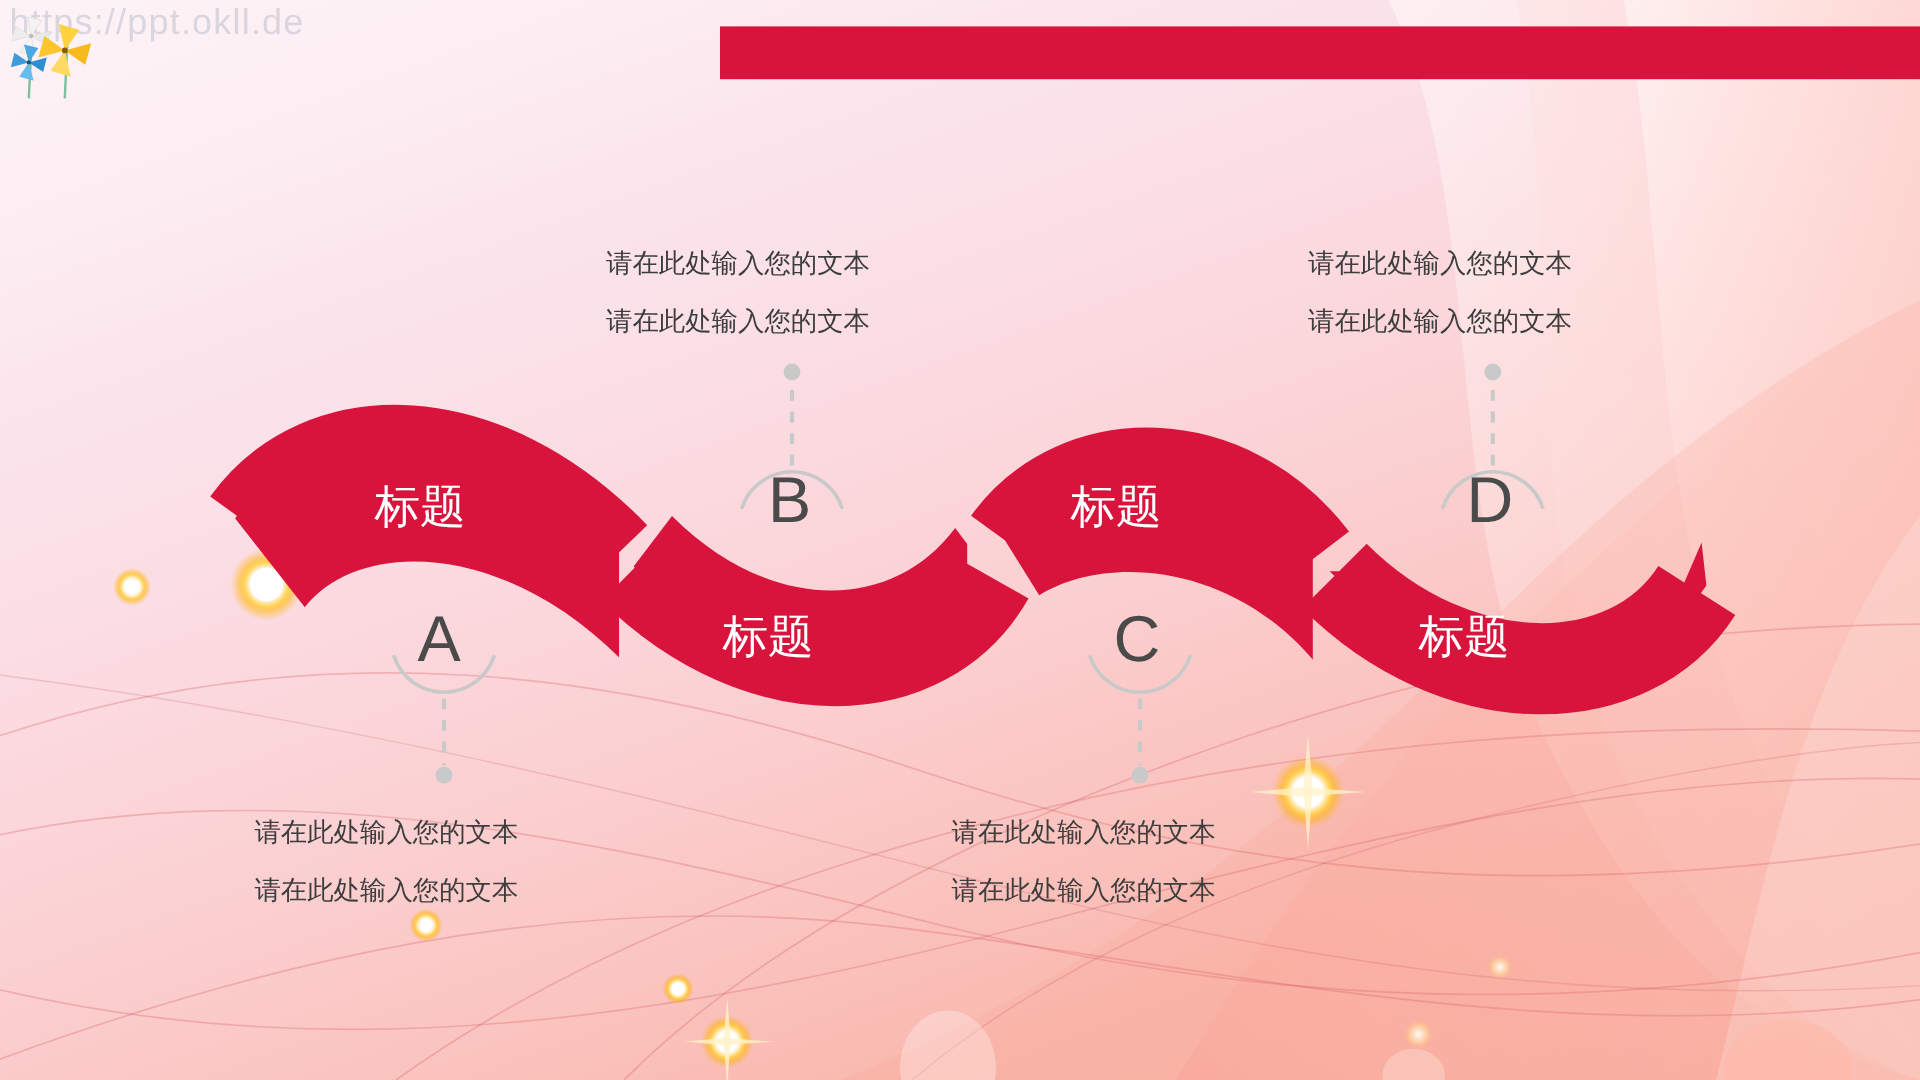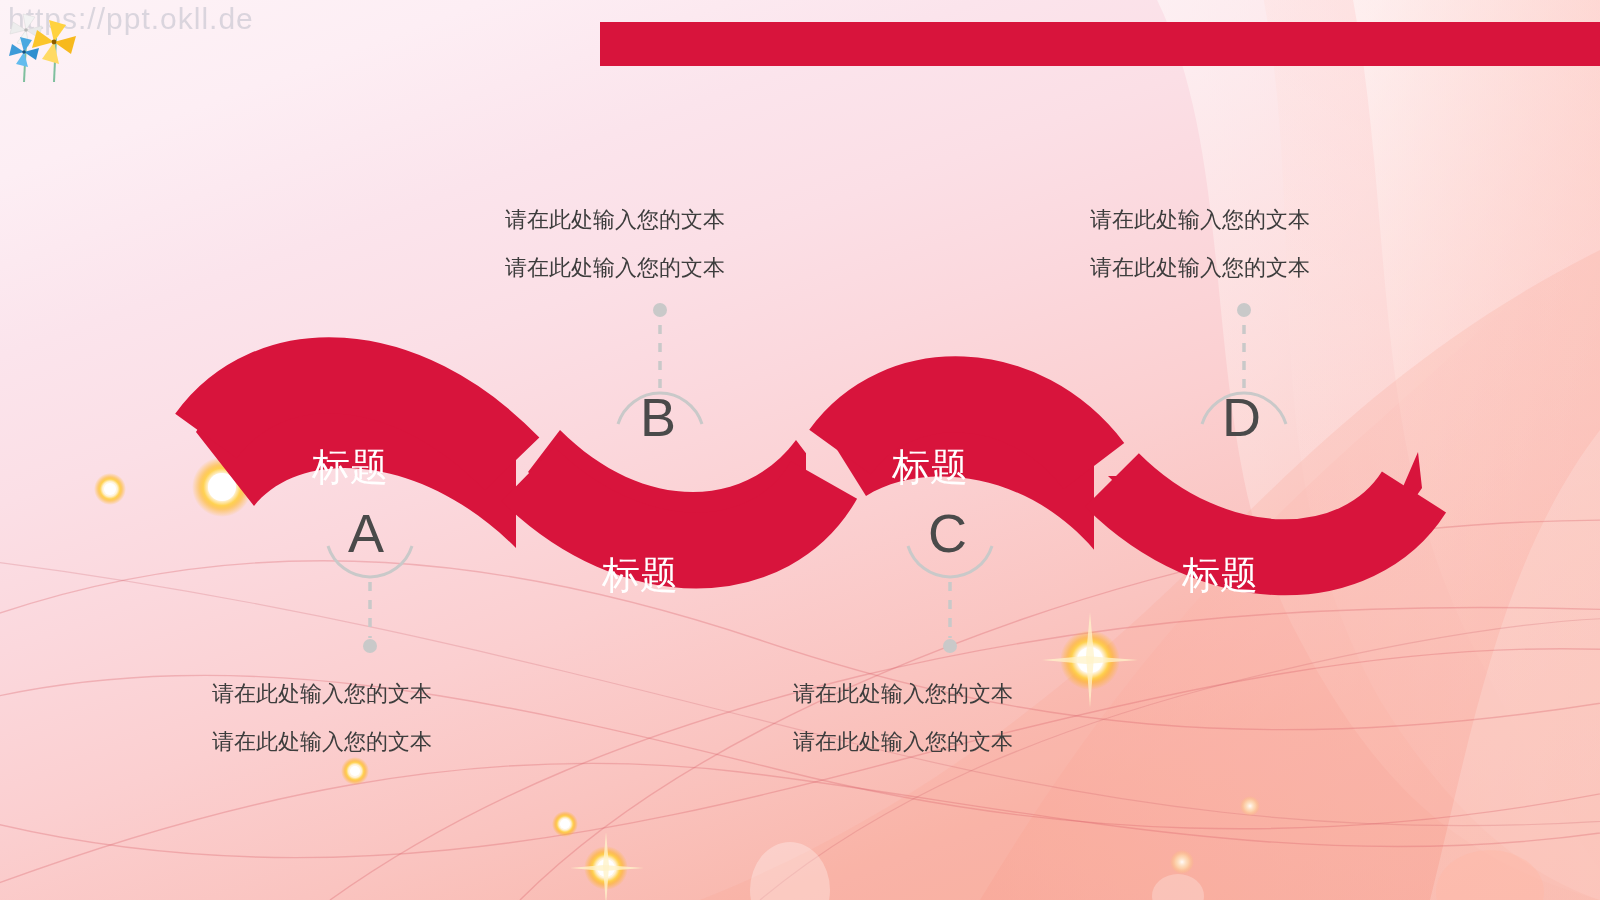--- a/index.html
+++ b/index.html
@@ -74,21 +74,20 @@
   
   .wave { position: absolute; left: 0; top: 0; width: 1600px; height: 900px; }
 
   .ribbon-label {
     position: absolute;
     color: #ffffff;
     font-size: 38px;
     line-height: 38px;
     white-space: nowrap;
     font-family: "Liberation Sans", "DejaVu Sans", sans-serif;
-    margin-top: 44px;
   }
   #lbl-a { left: 312px; top: 404px; }
   #lbl-b { left: 602px; top: 512px; }
   #lbl-c { left: 892px; top: 404px; }
   #lbl-d { left: 1182px; top: 512px; }
 
   
   .marker-letter {
     position: absolute;
     font-size: 54px;

